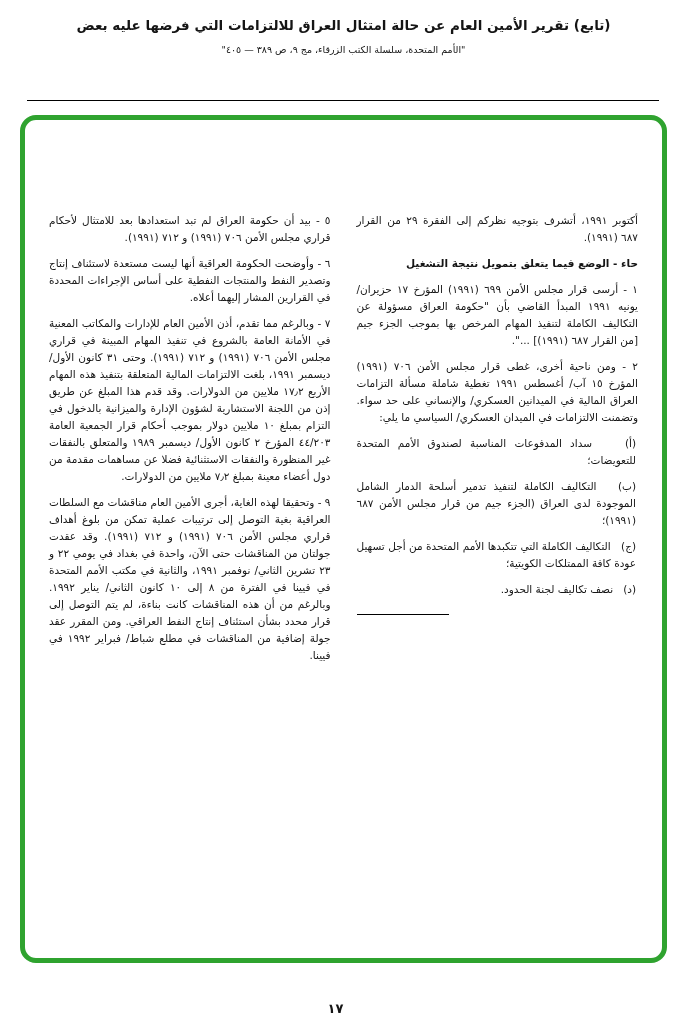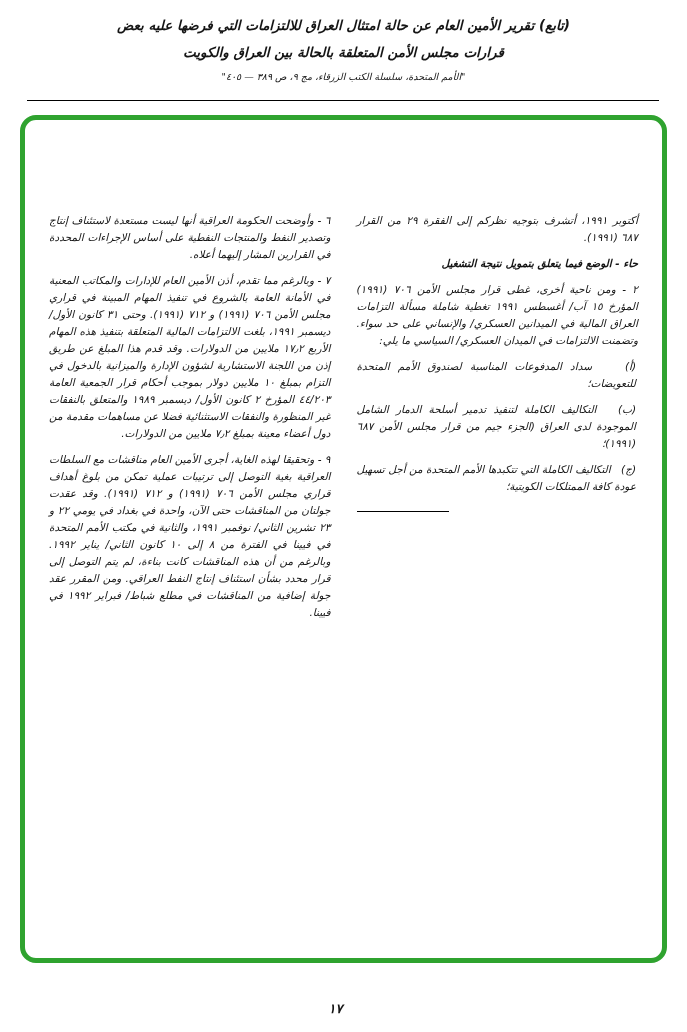--- a/index.html
+++ b/index.html
@@ -8,21 +8,20 @@
     background: #ffffff;
     font-family: "DejaVu Sans", sans-serif;
     color: #151515;
   }
   .page {
     position: relative;
     width: 687px;
     height: 1032px;
     background: #ffffff;
     overflow: hidden;
-    font-style: italic;
   }
   
   .header {
     position: absolute;
     top: 12px;
     left: 0;
     right: 0;
     text-align: center;
     direction: rtl;
   }
@@ -93,40 +92,42 @@
     font-weight: bold;
   }
 </style>
 </head>
 <body>
 
 <div class="page">
 
   <div class="header">
     <div class="title-line">(تابع) تقرير الأمين العام عن حالة امتثال العراق للالتزامات التي فرضها عليه بعض</div>
-    <div class="title-line">قرارات مجلس الأمن المتعلقة بالحالة بين العراق والكويت</div>
     <div class="source-note">"الأمم المتحدة، سلسلة الكتب الزرقاء، مج ٩، ص ٣٨٩ — ٤٠٥"</div>
   </div>
 
   <div class="header-divider"></div>
 
   <div class="green-box">
     <div class="cols">
 
       <div class="col">
         <p>أكتوبر ١٩٩١، أتشرف بتوجيه نظركم إلى الفقرة ٢٩ من القرار ٦٨٧ (١٩٩١).</p>
         <p class="section-heading">حاء -  الوضع فيما يتعلق بتمويل نتيجة التشغيل</p>
+        <p>١ -  أرسى قرار مجلس الأمن ٦٩٩ (١٩٩١) المؤرخ ١٧ حزيران/ يونيه ١٩٩١ المبدأ القاضي بأن "حكومة العراق مسؤولة عن التكاليف الكاملة لتنفيذ المهام المرخص بها بموجب الجزء جيم [من القرار ٦٨٧ (١٩٩١)] ...".</p>
         <p>٢ -  ومن ناحية أخرى، غطى قرار مجلس الأمن ٧٠٦ (١٩٩١) المؤرخ ١٥ آب/ أغسطس ١٩٩١ تغطية شاملة مسألة التزامات العراق المالية في الميدانين العسكري/ والإنساني على حد سواء. وتضمنت الالتزامات في الميدان العسكري/ السياسي ما يلي:</p>
         <p class="item">(أ)&nbsp;&nbsp;&nbsp;&nbsp;سداد المدفوعات المناسبة لصندوق الأمم المتحدة للتعويضات؛</p>
         <p class="item">(ب)&nbsp;&nbsp;&nbsp;التكاليف الكاملة لتنفيذ تدمير أسلحة الدمار الشامل الموجودة لدى العراق (الجزء جيم من قرار مجلس الأمن ٦٨٧ (١٩٩١)؛</p>
         <p class="item">(ج)&nbsp;&nbsp;&nbsp;التكاليف الكاملة التي تتكبدها الأمم المتحدة من أجل تسهيل عودة كافة الممتلكات الكويتية؛</p>
+        <p class="item">(د)&nbsp;&nbsp;&nbsp;نصف تكاليف لجنة الحدود.</p>
         <div class="end-rule"></div>
       </div>
 
       <div class="col">
+        <p>٥ -  بيد أن حكومة العراق لم تبد استعدادها بعد للامتثال لأحكام قراري مجلس الأمن ٧٠٦ (١٩٩١) و ٧١٢ (١٩٩١).</p>
         <p>٦ -  وأوضحت الحكومة العراقية أنها ليست مستعدة لاستئناف إنتاج وتصدير النفط والمنتجات النفطية على أساس الإجراءات المحددة في القرارين المشار إليهما أعلاه.</p>
         <p>٧ -  وبالرغم مما تقدم، أذن الأمين العام للإدارات والمكاتب المعنية في الأمانة العامة بالشروع في تنفيذ المهام المبينة في قراري مجلس الأمن ٧٠٦ (١٩٩١) و ٧١٢ (١٩٩١). وحتى ٣١ كانون الأول/ ديسمبر ١٩٩١، بلغت الالتزامات المالية المتعلقة بتنفيذ هذه المهام الأربع ١٧٫٢ ملايين من الدولارات. وقد قدم هذا المبلغ عن طريق إذن من اللجنة الاستشارية لشؤون الإدارة والميزانية بالدخول في التزام بمبلغ ١٠ ملايين دولار بموجب أحكام قرار الجمعية العامة ٤٤/٢٠٣ المؤرخ ٢ كانون الأول/ ديسمبر ١٩٨٩ والمتعلق بالنفقات غير المنظورة والنفقات الاستثنائية فضلا عن مساهمات مقدمة من دول أعضاء معينة بمبلغ ٧٫٢ ملايين من الدولارات.</p>
         <p>٩ -  وتحقيقا لهذه الغاية، أجرى الأمين العام مناقشات مع السلطات العراقية بغية التوصل إلى ترتيبات عملية تمكن من بلوغ أهداف قراري مجلس الأمن ٧٠٦ (١٩٩١) و ٧١٢ (١٩٩١). وقد عقدت جولتان من المناقشات حتى الآن، واحدة في بغداد في يومي ٢٢ و ٢٣ تشرين الثاني/ نوفمبر ١٩٩١، والثانية في مكتب الأمم المتحدة في فيينا في الفترة من ٨ إلى ١٠ كانون الثاني/ يناير ١٩٩٢. وبالرغم من أن هذه المناقشات كانت بناءة، لم يتم التوصل إلى قرار محدد بشأن استئناف إنتاج النفط العراقي. ومن المقرر عقد جولة إضافية من المناقشات في مطلع شباط/ فبراير ١٩٩٢ في فيينا.</p>
       </div>
 
     </div>
   </div>
 
   <div class="page-number">١٧</div>
 

